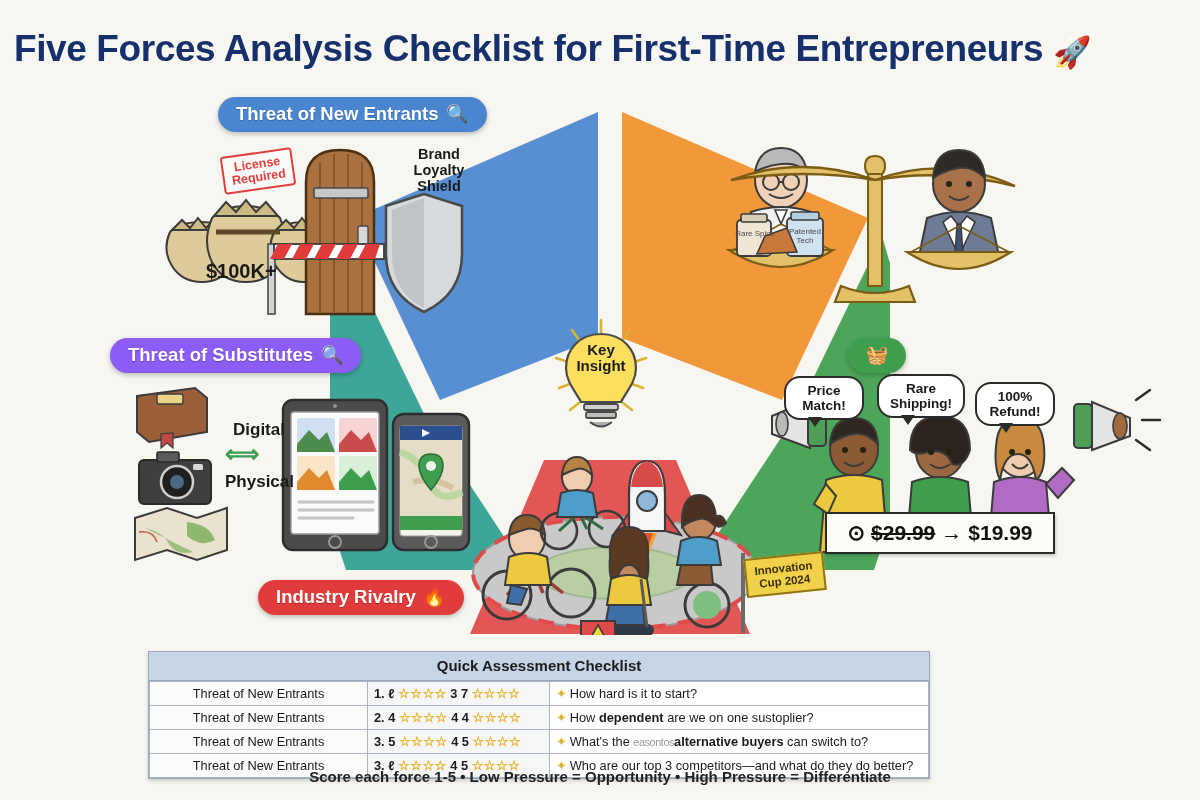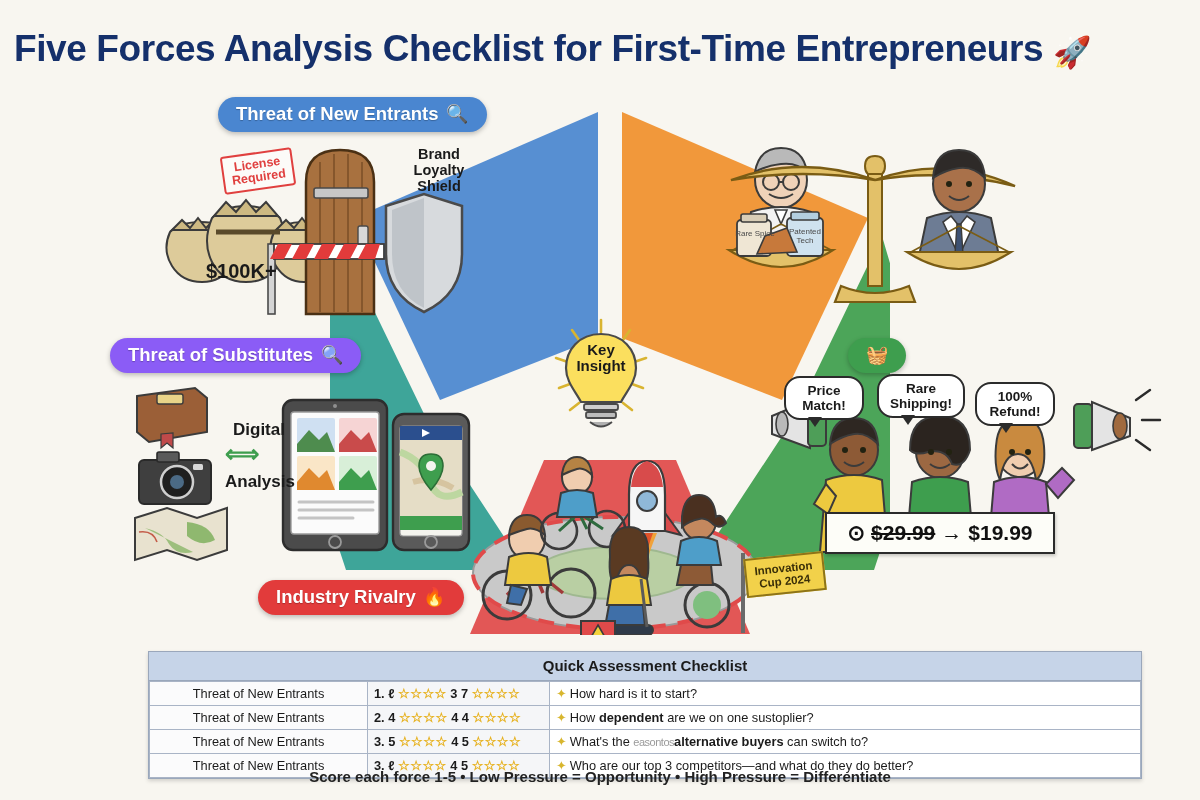--- a/index.html
+++ b/index.html
@@ -133,21 +133,21 @@
   #bulb-wrap { position: absolute; left: 548px; top: 318px; width: 106px; height: 118px; }
   #bulb-text {
     position: absolute; left: 0; top: 24px; width: 106px;
     text-align: center; font-size: 15px; font-weight: bold;
     color: #1a1a1a; line-height: 1.08; z-index: 4;
   }
 
   
   #table-wrap {
     position: absolute; left: 148px; top: 651px;
-    width: 994px;
+    width: 782px;
     border: 1.5px solid #9aa7bb;
     background: #a16207;
     box-shadow: 0 2px 4px rgba(0,0,0,0.16);
   }
   #table-head {
     background: #c6d4e8;
     text-align: center;
     font-size: 15px; font-weight: bold; color: #1b1b1b;
     padding: 5px 0 6px;
     border-bottom: 1.5px solid #9aa7bb;
@@ -399,21 +399,21 @@
         <path d="M275 70 q22 8 30 30 q8 22 32 10" fill="none" stroke="#bdd7a0" stroke-width="7"></path>
         <path d="M288 100 q20-6 40 6" fill="none" stroke="#d6c4a0" stroke-width="6"></path>
         <path d="M306 72 q12 0 12 12 q0 10-12 24 q-12-14-12-24 q0-12 12-12 Z" fill="#3e9e4e" stroke="#2c6e37" stroke-width="1.6"></path>
         <circle cx="306" cy="84" r="5" fill="#f4f4ee"></circle>
         <rect x="275" y="134" width="62" height="14" fill="#3e9e4e"></rect>
         <circle cx="306" cy="160" r="6" fill="none" stroke="#9a9a9a" stroke-width="1.8"></circle>
       </g>
     </svg>
     <div class="ds-label" style="left:108px; top:38px;">Digital</div>
     <div class="ds-label" style="left:100px; top:58px; color:#3e9e4e; font-size:24px;">⟺</div>
-    <div class="ds-label" style="left:100px; top:90px;">Analysis</div>
+    <div class="ds-label" style="left:100px; top:90px;">Physical</div>
   </div>
 
   <div class="illus" id="art-buyers">
     <svg viewBox="0 0 410 185" width="410" height="185">
 
       <g>
         <path d="M2 44 l38-16 l0 48 l-38-14 Z" fill="#e4e4e4" stroke="#3b3b3b" stroke-width="2"></path>
         <rect x="38" y="30" width="18" height="44" rx="4" fill="#4e9e58" stroke="#3b3b3b" stroke-width="2"></rect>
         <ellipse cx="12" cy="52" rx="6" ry="12" fill="#b9b9b9" stroke="#3b3b3b" stroke-width="1.6"></ellipse>
       </g>

